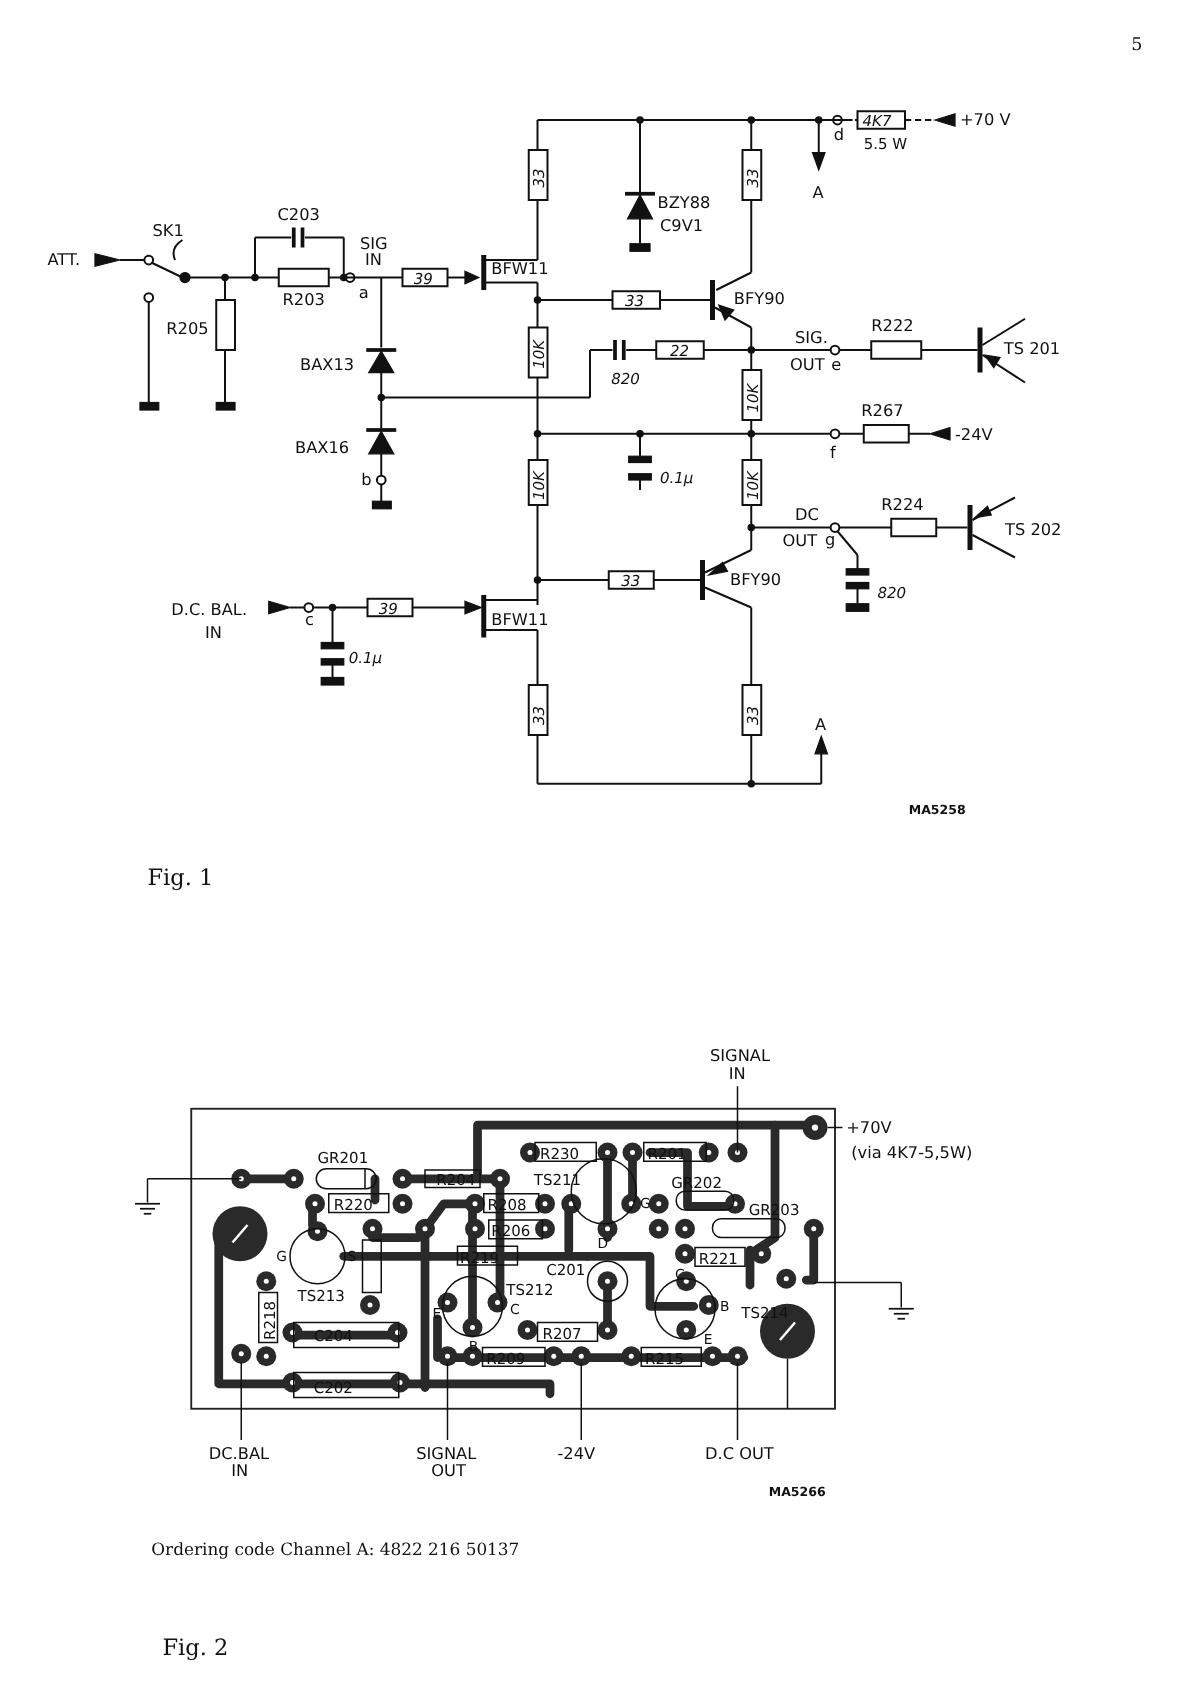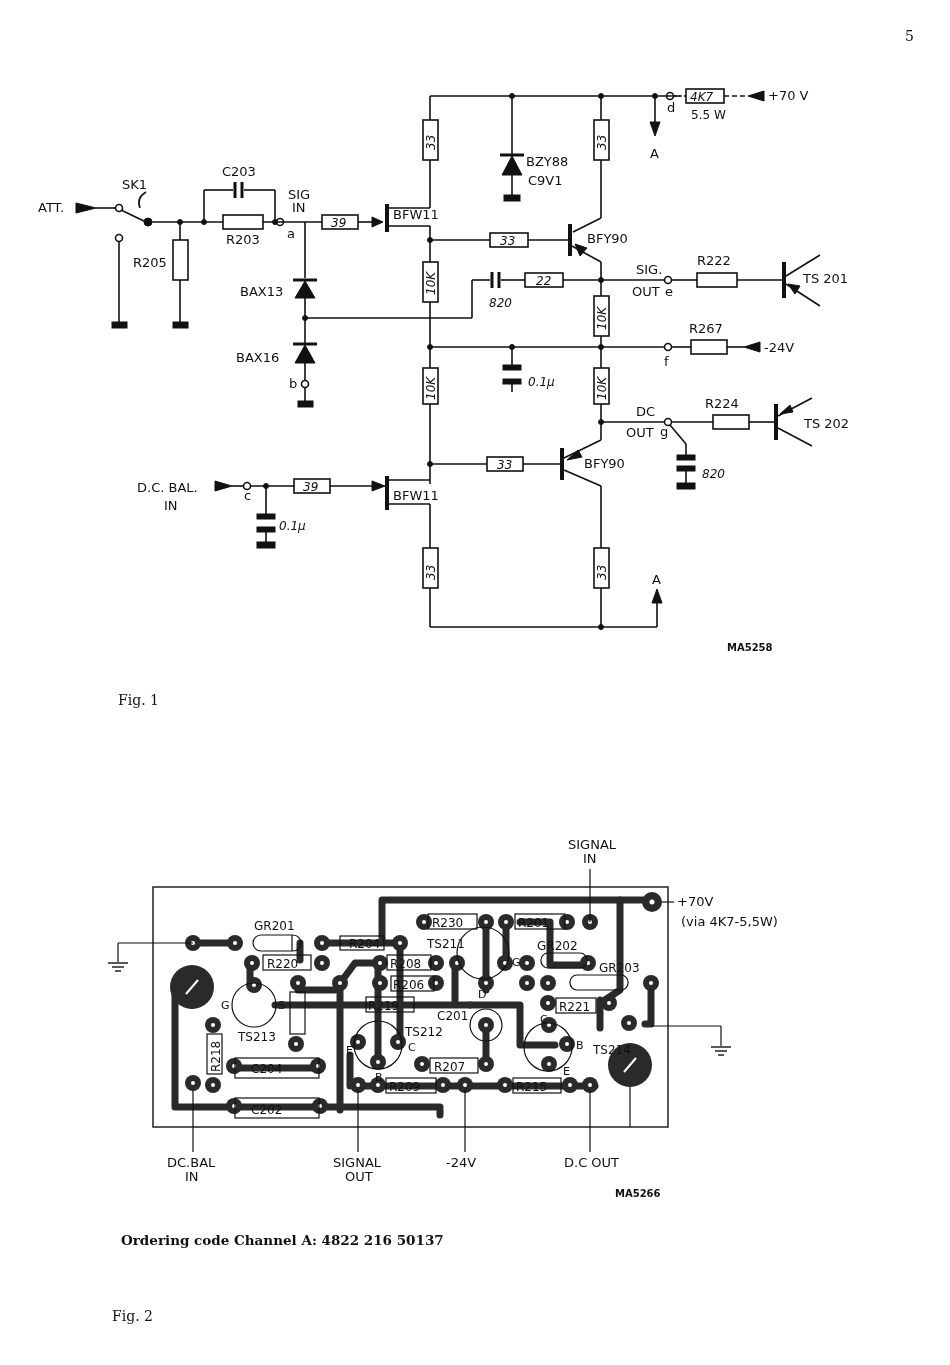--- a/index.html
+++ b/index.html
@@ -1,22 +1,22 @@
 <!DOCTYPE html>
 <html><head>
 <meta charset="utf-8">
 <style>
   html, body { margin:0; padding:0; background:#ffffff; }
   body { width:950px; height:1365px; position:relative; overflow:hidden; color:#111; }
   .serif { font-family: "DejaVu Serif", "Liberation Serif", serif; }
   #page-number { position:absolute; left:905px; top:28px; font-size:14px; }
-  #fig1-caption { position:absolute; left:118px; top:692px; font-size:14px; }
-  #fig2-caption { position:absolute; left:112px; top:1308px; font-size:14px; }
+  #fig1-caption { position:absolute; left:118px; top:692px; font-size:18px; }
+  #fig2-caption { position:absolute; left:130px; top:1308px; font-size:18px; }
   #ordering { position:absolute; left:121px; top:1231px; font-size:13.5px; line-height:18px; }
-  #ordering .row { white-space:pre;font-weight:bold; }
+  #ordering .row { white-space:pre; }
   svg { position:absolute; left:0; top:0; }
   svg text { font-family: "DejaVu Sans", "Liberation Sans", sans-serif; fill:#111; }
   .w { stroke:#111; stroke-width:1.6; fill:none; }
   .res { stroke:#111; stroke-width:1.6; fill:#fff; }
   .blk { fill:#111; stroke:#111; }
   .trace { stroke:#2a2a2a; stroke-width:7; fill:none; stroke-linecap:round; stroke-linejoin:round; }
   .pad { fill:#2a2a2a; }
   .padhole { fill:#fff; }
   .thin { stroke:#111; stroke-width:1.2; fill:none; }
 </style>

